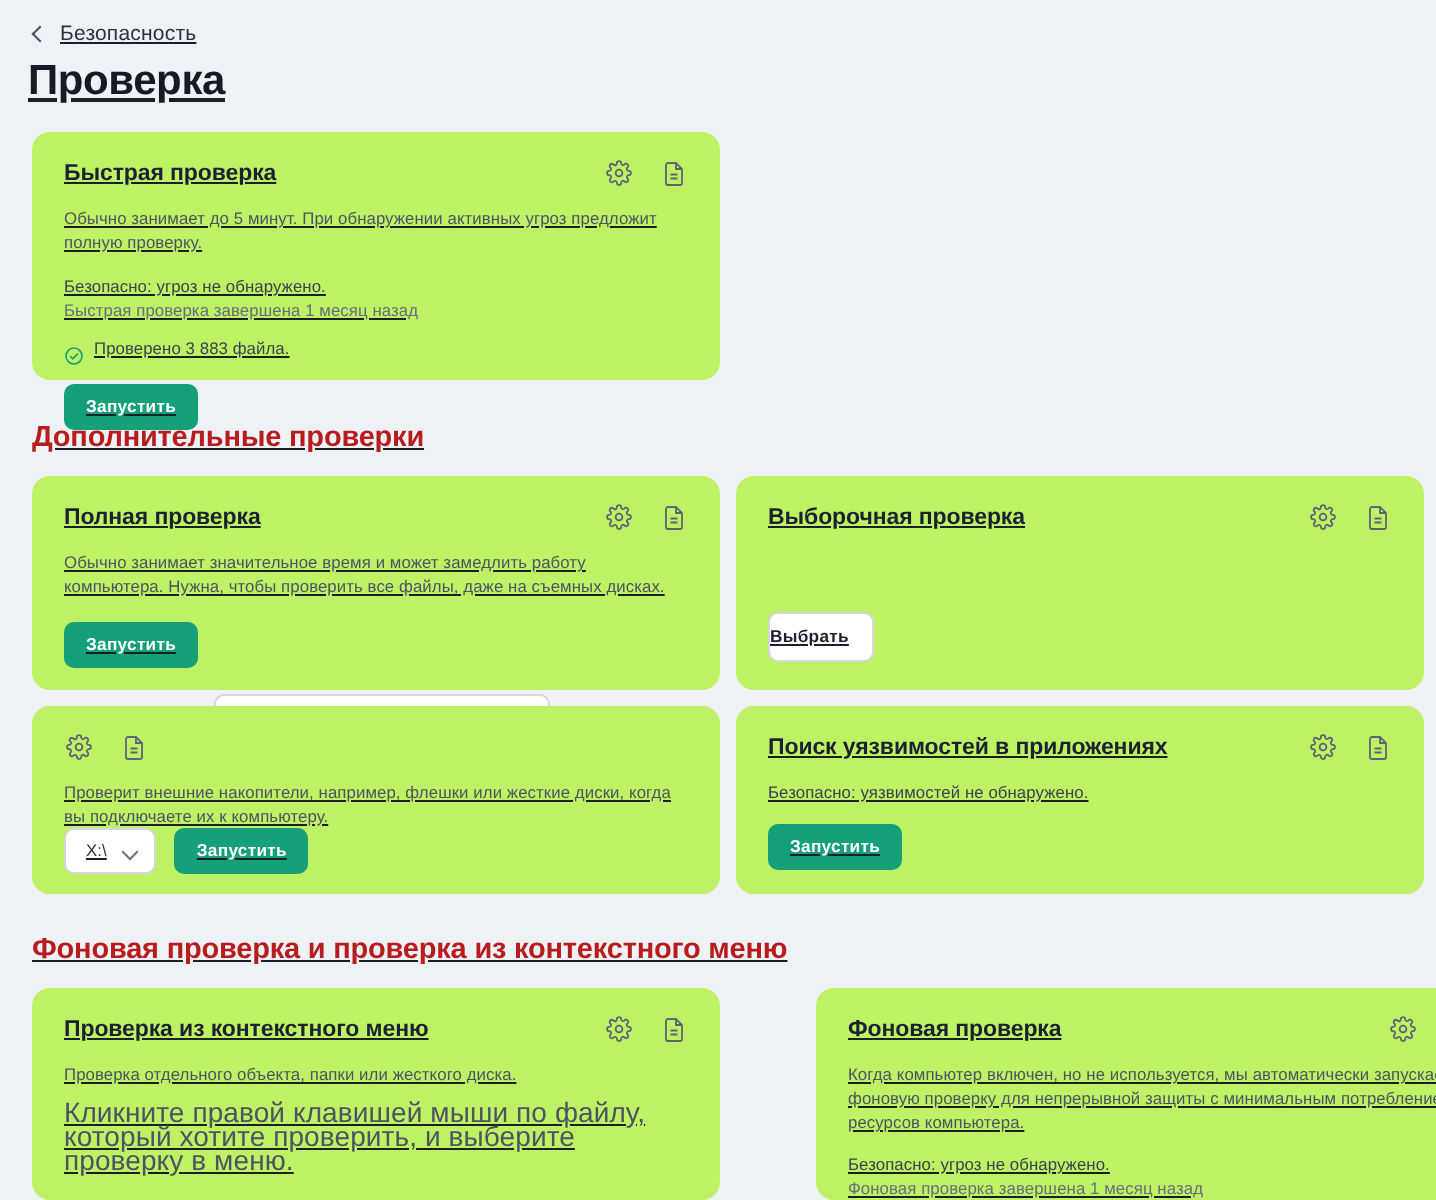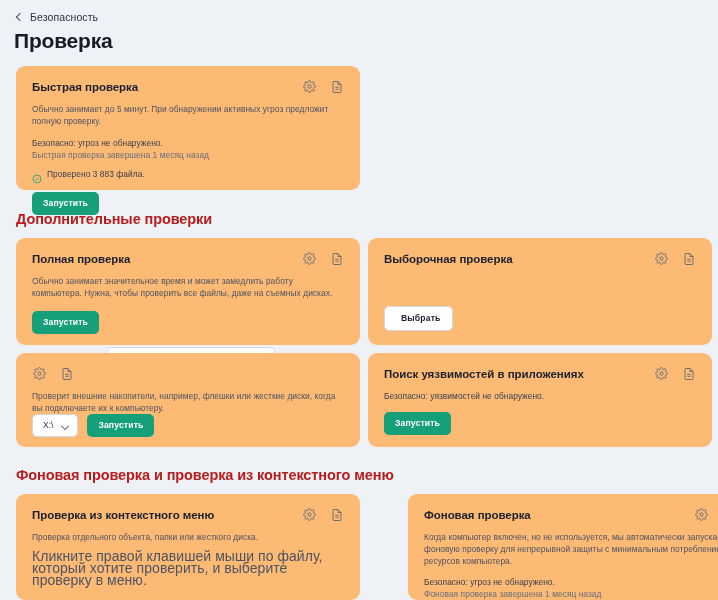--- a/index.html
+++ b/index.html
@@ -15,20 +15,21 @@
     font-family: "Liberation Sans", "DejaVu Sans", sans-serif;
     color: #1b1f2a;
     -webkit-font-smoothing: antialiased;
   }
 
   .page {
     width: 592px;
     height: 600px;
     padding: 0;
     position: relative;
+    text-decoration: underline;
   }
 
   
   .breadcrumb {
     display: flex;
     align-items: center;
     gap: 6px;
     padding: 11px 0 0 14px;
     cursor: pointer;
     width: max-content;
@@ -76,21 +77,21 @@
   .grid {
     display: grid;
     grid-template-columns: 344px 344px;
     column-gap: 8px;
     row-gap: 8px;
     padding: 0 6px 0 16px;
   }
   .grid.single { grid-template-columns: 344px; }
 
   .card {
-    background: #fdba74;
+    background: #bef264;
     border-radius: 9px;
     padding: 14px 16px 14px 16px;
     position: relative;
     display: flex;
     flex-direction: column;
   }
 
   .card-head {
     display: flex;
     align-items: flex-start;
@@ -173,21 +174,21 @@
   }
   .btn-secondary {
     background: #ffffff;
     color: #1b2130;
     border: 1px solid #d3d8e0;
     border-radius: 5px;
     font-family: inherit;
     font-size: 8.6px;
     font-weight: 700;
     letter-spacing: .15px;
-    padding: 6px 12px 7px 16px;
+    padding: 6px 12px 7px 0;
     cursor: pointer;
     line-height: 10px;
     margin-top: 12px;
   }
 
   
   .select {
     display: inline-flex;
     align-items: center;
     gap: 8px;

